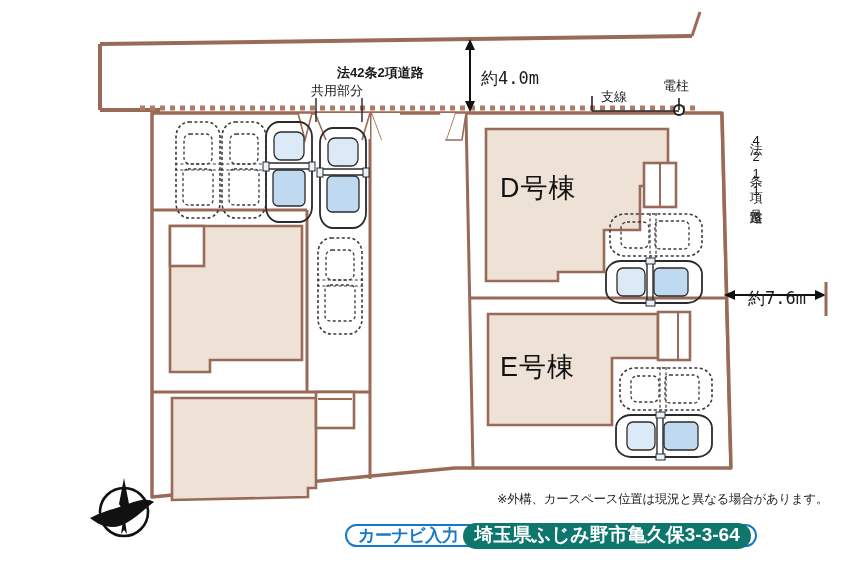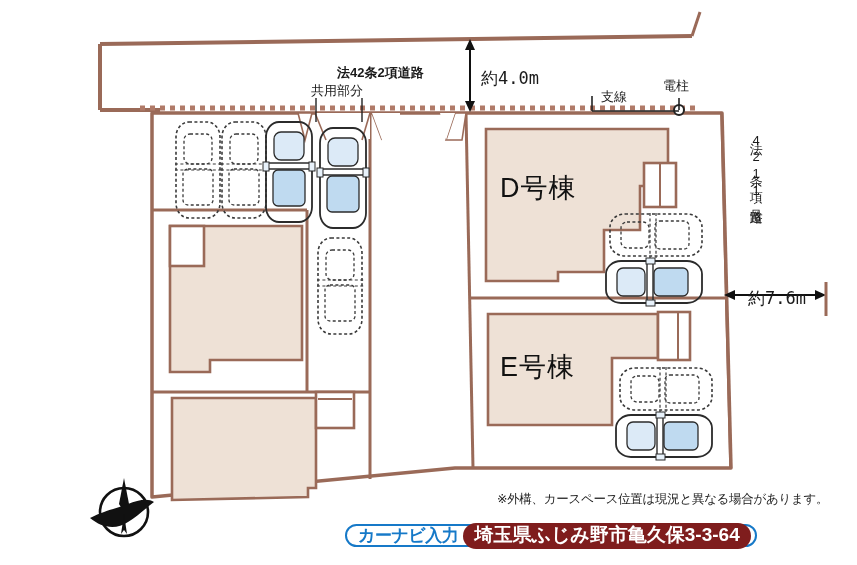--- a/index.html
+++ b/index.html
@@ -55,21 +55,21 @@
   #navi-tag {
     font-size: 17px;
     font-weight: bold;
     color: #1679c8;
     letter-spacing: -0.5px;
     padding: 0 5px 0 6px;
   }
   #navi-addr {
     flex: 1;
     height: 26px;
-    background: #7f1d1d;
+    background: #0f766e;
     border-radius: 13px;
     color: #ffffff;
     font-size: 19px;
     font-weight: bold;
     letter-spacing: 0px;
     display: flex;
     align-items: center;
     justify-content: center;
     padding-bottom: 1px;
   }

